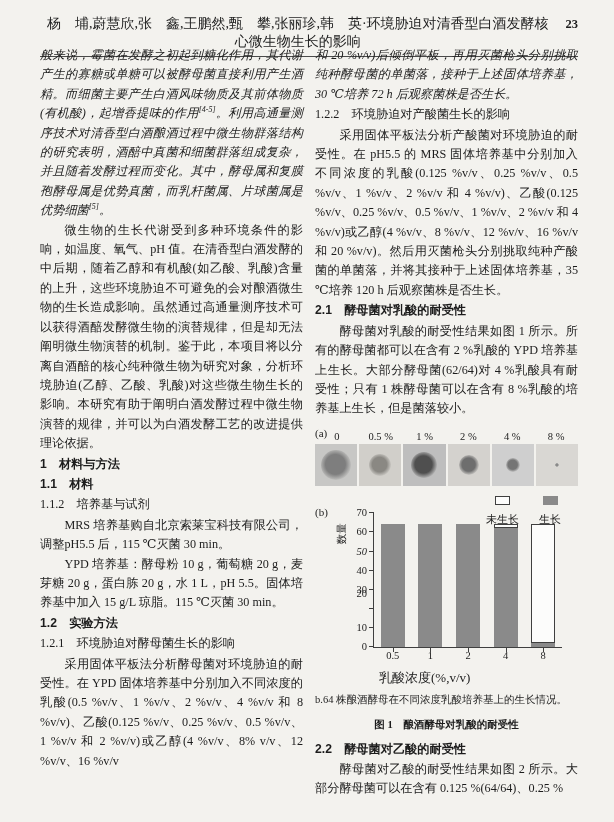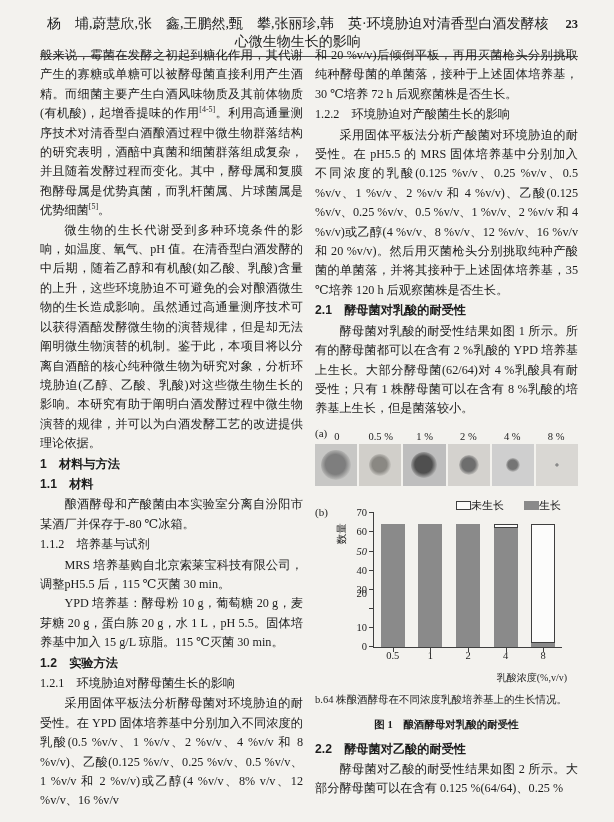--- a/index.html
+++ b/index.html
@@ -9,69 +9,68 @@
     font-family:"Liberation Serif","DejaVu Serif",serif;
   }
   
   .header{position:absolute;top:15px;left:40px;width:538px;display:flex;align-items:baseline;border-bottom:1px solid #4a4a4a;padding-bottom:5px;}
   .running{flex:1;text-align:center;font-size:14px;color:#222;}
   .pagenum{font-weight:bold;font-size:12.5px;margin-left:10px;font-family:"Liberation Serif",serif;}
   
   .cols{position:absolute;top:46px;left:40px;width:538px;display:flex;gap:12px;}
   .col{width:263px;font-size:12.2px;line-height:19.4px;text-align:justify;}
   p.body{margin:0;text-indent:2em;}
-  p.cont{text-indent:0;}
+  p.cont{text-indent:0;font-style:italic;}
   .hA{font-family:"Liberation Sans","DejaVu Sans",sans-serif;font-weight:bold;font-size:12.2px;margin:1px 0;text-indent:0;}
   .hB{margin:1px 0;font-size:12.2px;text-indent:0;}
   sup{font-size:8px;line-height:0;}
   
   .figure{margin-top:8px;}
   .tile-labels{position:relative;display:grid;grid-template-columns:repeat(6,1fr);font-size:10.5px;height:15px;margin-bottom:2px;}
   .tile-labels .cl{text-align:center;}
   .pa-label{position:absolute;left:0;top:-3px;font-size:11px;}
   .tiles{display:grid;grid-template-columns:repeat(6,1fr);gap:2px;}
   .tile{height:42px;display:flex;align-items:center;justify-content:center;}
   .colony{border-radius:50%;}
   
   .chart{position:relative;height:192px;margin-top:10px;}
   .pb-label{position:absolute;left:0;top:7px;font-size:11px;}
   .chart-ylabel{position:absolute;left:16px;top:28px;font-size:10.5px;transform:rotate(-90deg);white-space:nowrap;}
   .legend{position:absolute;left:58px;top:0;width:188px;display:flex;justify-content:flex-end;gap:20px;font-size:11px;align-items:center;}
-  .legend .item{display:flex;align-items:center;}
+  .legend .item{display:flex;align-items:center;gap:5px;flex-direction:column;}
   .legend .swatch{width:15px;height:9px;box-sizing:border-box;}
   .plot{position:absolute;left:58px;top:17px;width:188px;height:134px;border-left:1.2px solid #3f3f3f;border-bottom:1.2px solid #3f3f3f;}
   .ytick{position:absolute;left:-5px;width:5px;height:1px;background:#3f3f3f;}
   .yticklabel{position:absolute;right:calc(100% + 7px);width:22px;text-align:right;font-size:10.5px;line-height:13px;}
   .bar{position:absolute;}
   .bar.gray{background:#8a8a8a;}
   .bar.white{background:#fcfcfb;border:1px solid #3f3f3f;box-sizing:border-box;}
   .xtick{position:absolute;width:1px;height:4px;background:#3f3f3f;bottom:-5px;}
   .xticklabel{position:absolute;bottom:-19px;width:32px;text-align:center;font-size:10.5px;}
-  .chart-xlabel{position:absolute;left:64px;top:172px;width:188px;text-align:right;font-size:10px;padding-left:14px;box-sizing:border-box;}
+  .chart-xlabel{position:absolute;left:50px;top:172px;width:188px;text-align:left;font-size:13px;padding-left:14px;box-sizing:border-box;}
   
   .note{font-size:10.5px;line-height:16.5px;margin-top:4px;text-align:justify;}
   .note .l1{text-indent:1em;}
   .caption{font-size:10.5px;font-weight:bold;text-align:center;margin:7px 0 5px;}
 </style>
 </head>
 <body>
 
 <div class="header">
   <div class="running">杨　埔,蔚慧欣,张　鑫,王鹏然,甄　攀,张丽珍,韩　英·环境胁迫对清香型白酒发酵核心微生物生长的影响</div>
   <div class="pagenum">23</div>
 </div>
 
 <div class="cols">
 
   <div class="col">
     <p class="body cont"><span>般来说，霉菌在发酵之初起到糖化作用，其代谢产生的寡糖或单糖可以被酵母菌直接利用产生酒精。而细菌主要产生白酒风味物质及其前体物质(有机酸)，起增香提味的作用</span><sup>[4-5]</sup><span>。利用高通量测序技术对清香型白酒酿酒过程中微生物群落结构的研究表明，酒醅中真菌和细菌群落组成复杂，并且随着发酵过程而变化。其中，酵母属和复膜孢酵母属是优势真菌，而乳杆菌属、片球菌属是优势细菌</span><sup>[5]</sup><span>。</span></p>
     <p class="body">微生物的生长代谢受到多种环境条件的影响，如温度、氧气、pH 值。在清香型白酒发酵的中后期，随着乙醇和有机酸(如乙酸、乳酸)含量的上升，这些环境胁迫不可避免的会对酿酒微生物的生长造成影响。虽然通过高通量测序技术可以获得酒醅发酵微生物的演替规律，但是却无法阐明微生物演替的机制。鉴于此，本项目将以分离自酒醅的核心纯种微生物为研究对象，分析环境胁迫(乙醇、乙酸、乳酸)对这些微生物生长的影响。本研究有助于阐明白酒发酵过程中微生物演替的规律，并可以为白酒发酵工艺的改进提供理论依据。</p>
     <p class="hA">1　材料与方法</p>
     <p class="hA">1.1　材料</p>
-    <p class="body">酿酒酵母和产酸菌由本实验室分离自汾阳市某酒厂并保存于-80 ℃冰箱。</p>
     <p class="hB">1.1.2　培养基与试剂</p>
     <p class="body">MRS 培养基购自北京索莱宝科技有限公司，调整pH5.5 后，115 ℃灭菌 30 min。</p>
     <p class="body">YPD 培养基：酵母粉 10 g，葡萄糖 20 g，麦芽糖 20 g，蛋白胨 20 g，水 1 L，pH 5.5。固体培养基中加入 15 g/L 琼脂。115 ℃灭菌 30 min。</p>
     <p class="hA">1.2　实验方法</p>
     <p class="hB">1.2.1　环境胁迫对酵母菌生长的影响</p>
     <p class="body">采用固体平板法分析酵母菌对环境胁迫的耐受性。在 YPD 固体培养基中分别加入不同浓度的乳酸(0.5 %v/v、1 %v/v、2 %v/v、4 %v/v 和 8 %v/v)、乙酸(0.125 %v/v、0.25 %v/v、0.5 %v/v、1 %v/v 和 2 %v/v)或乙醇(4 %v/v、8% v/v、12 %v/v、16 %v/v</p>
   </div>
 
   <div class="col">
     <p class="body cont">和 20 %v/v)后倾倒平板，再用灭菌枪头分别挑取纯种酵母菌的单菌落，接种于上述固体培养基，30 ℃培养 72 h 后观察菌株是否生长。</p>

